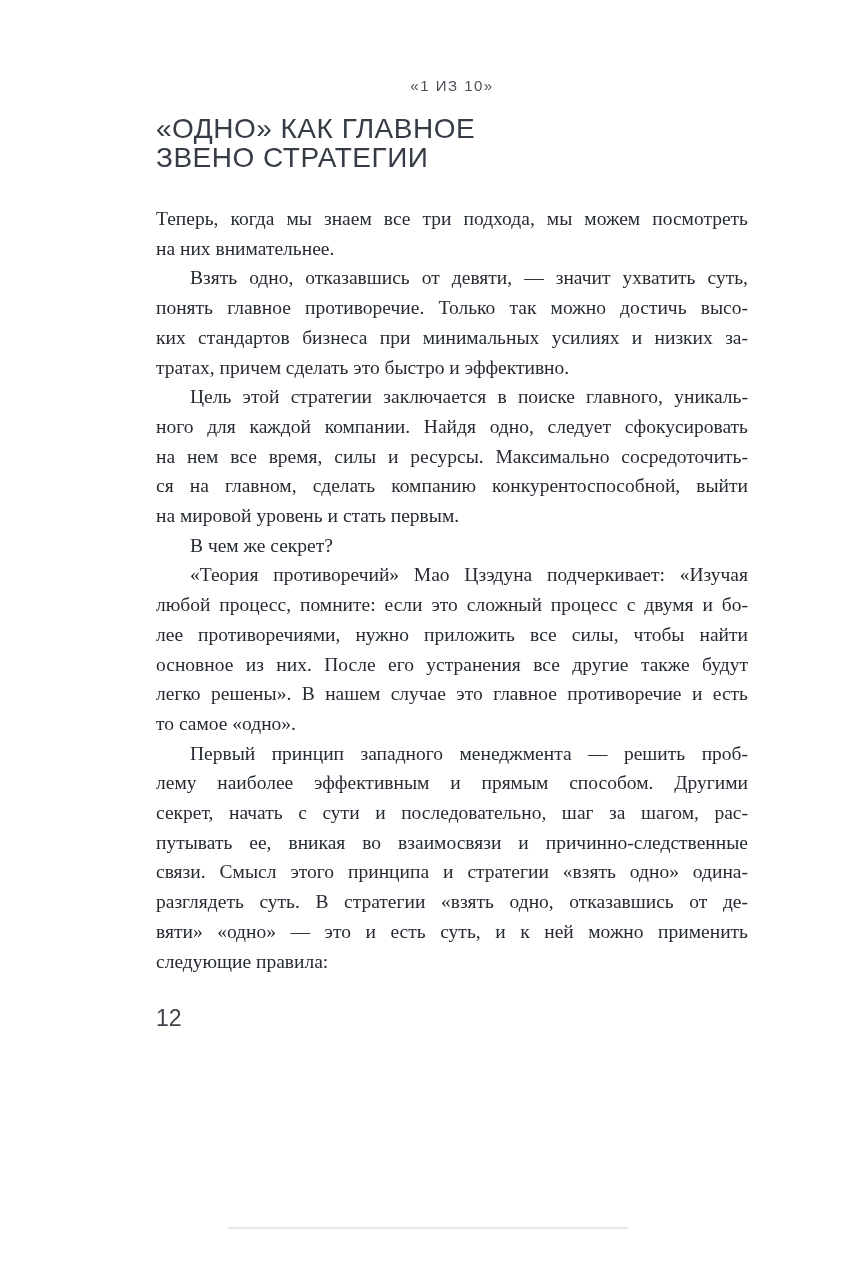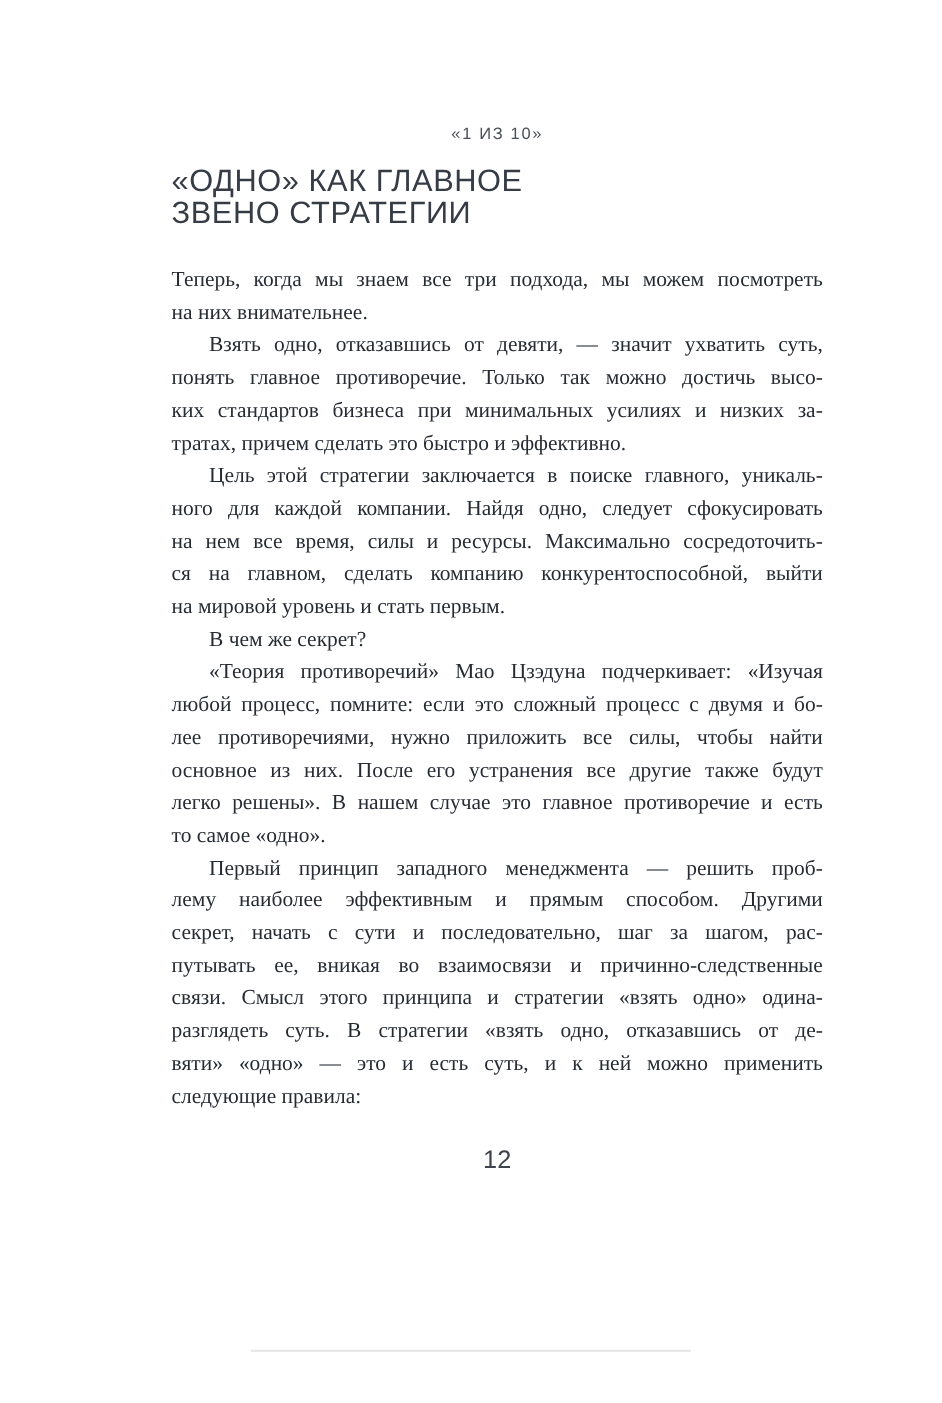--- a/index.html
+++ b/index.html
@@ -6,21 +6,21 @@
     margin: 0;
     padding: 0;
     background: #ffffff;
   }
   .page {
     position: relative;
     width: 856px;
     height: 1275px;
     background: #ffffff;
     box-sizing: border-box;
-    padding-top: 112px;
+    padding-top: 76px;
     overflow: hidden;
     font-family: "Liberation Sans", "DejaVu Sans", sans-serif;
   }
   .column {
     margin-left: 156px;
     width: 592px;
   }
   .running-head {
     text-align: center;
     font-size: 15px;
@@ -56,21 +56,21 @@
   }
   .rules-list {
     margin-top: 28px;
     margin-left: 46px;
     font-size: 18px;
     line-height: 32px;
     color: #4e535a;
   }
   .page-number {
     margin-top: 30px;
-    text-align: center;
+    text-align: left;
     font-size: 23px;
     line-height: 24px;
     color: #3f444c;
   }
   .divider {
     position: absolute;
     top: 1227px;
     left: 50%;
     transform: translateX(-50%);
     width: 400px;

